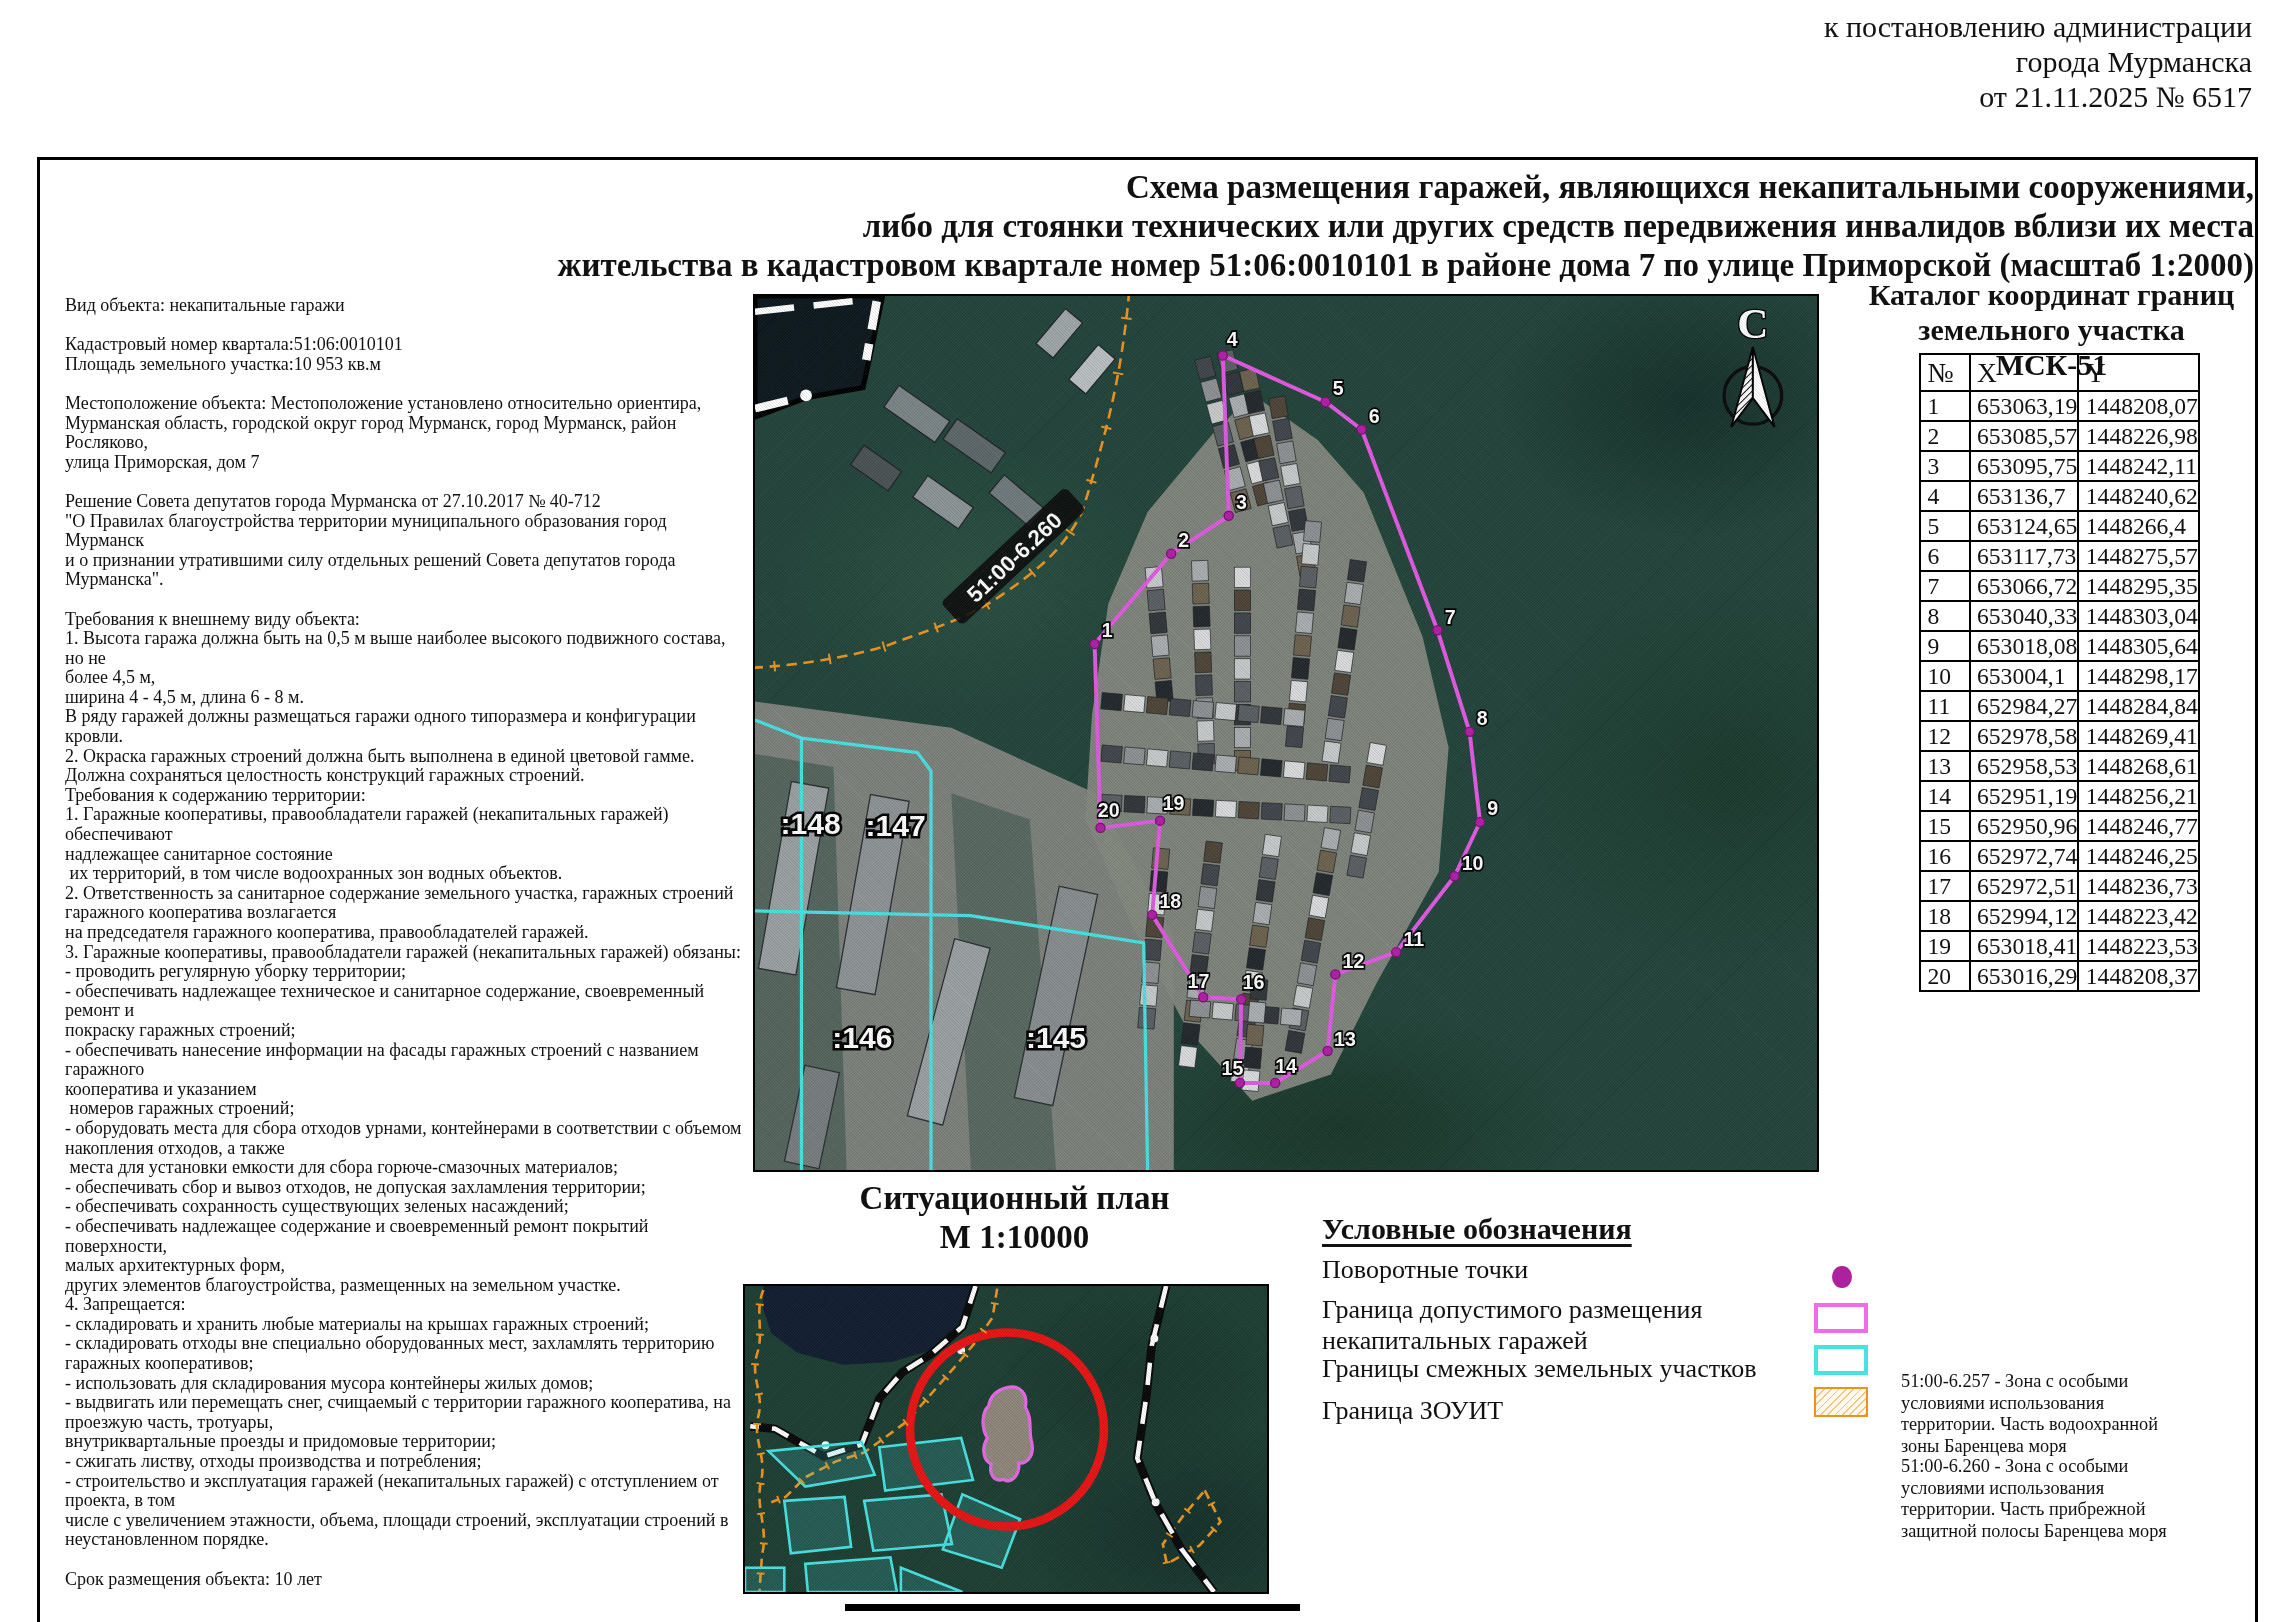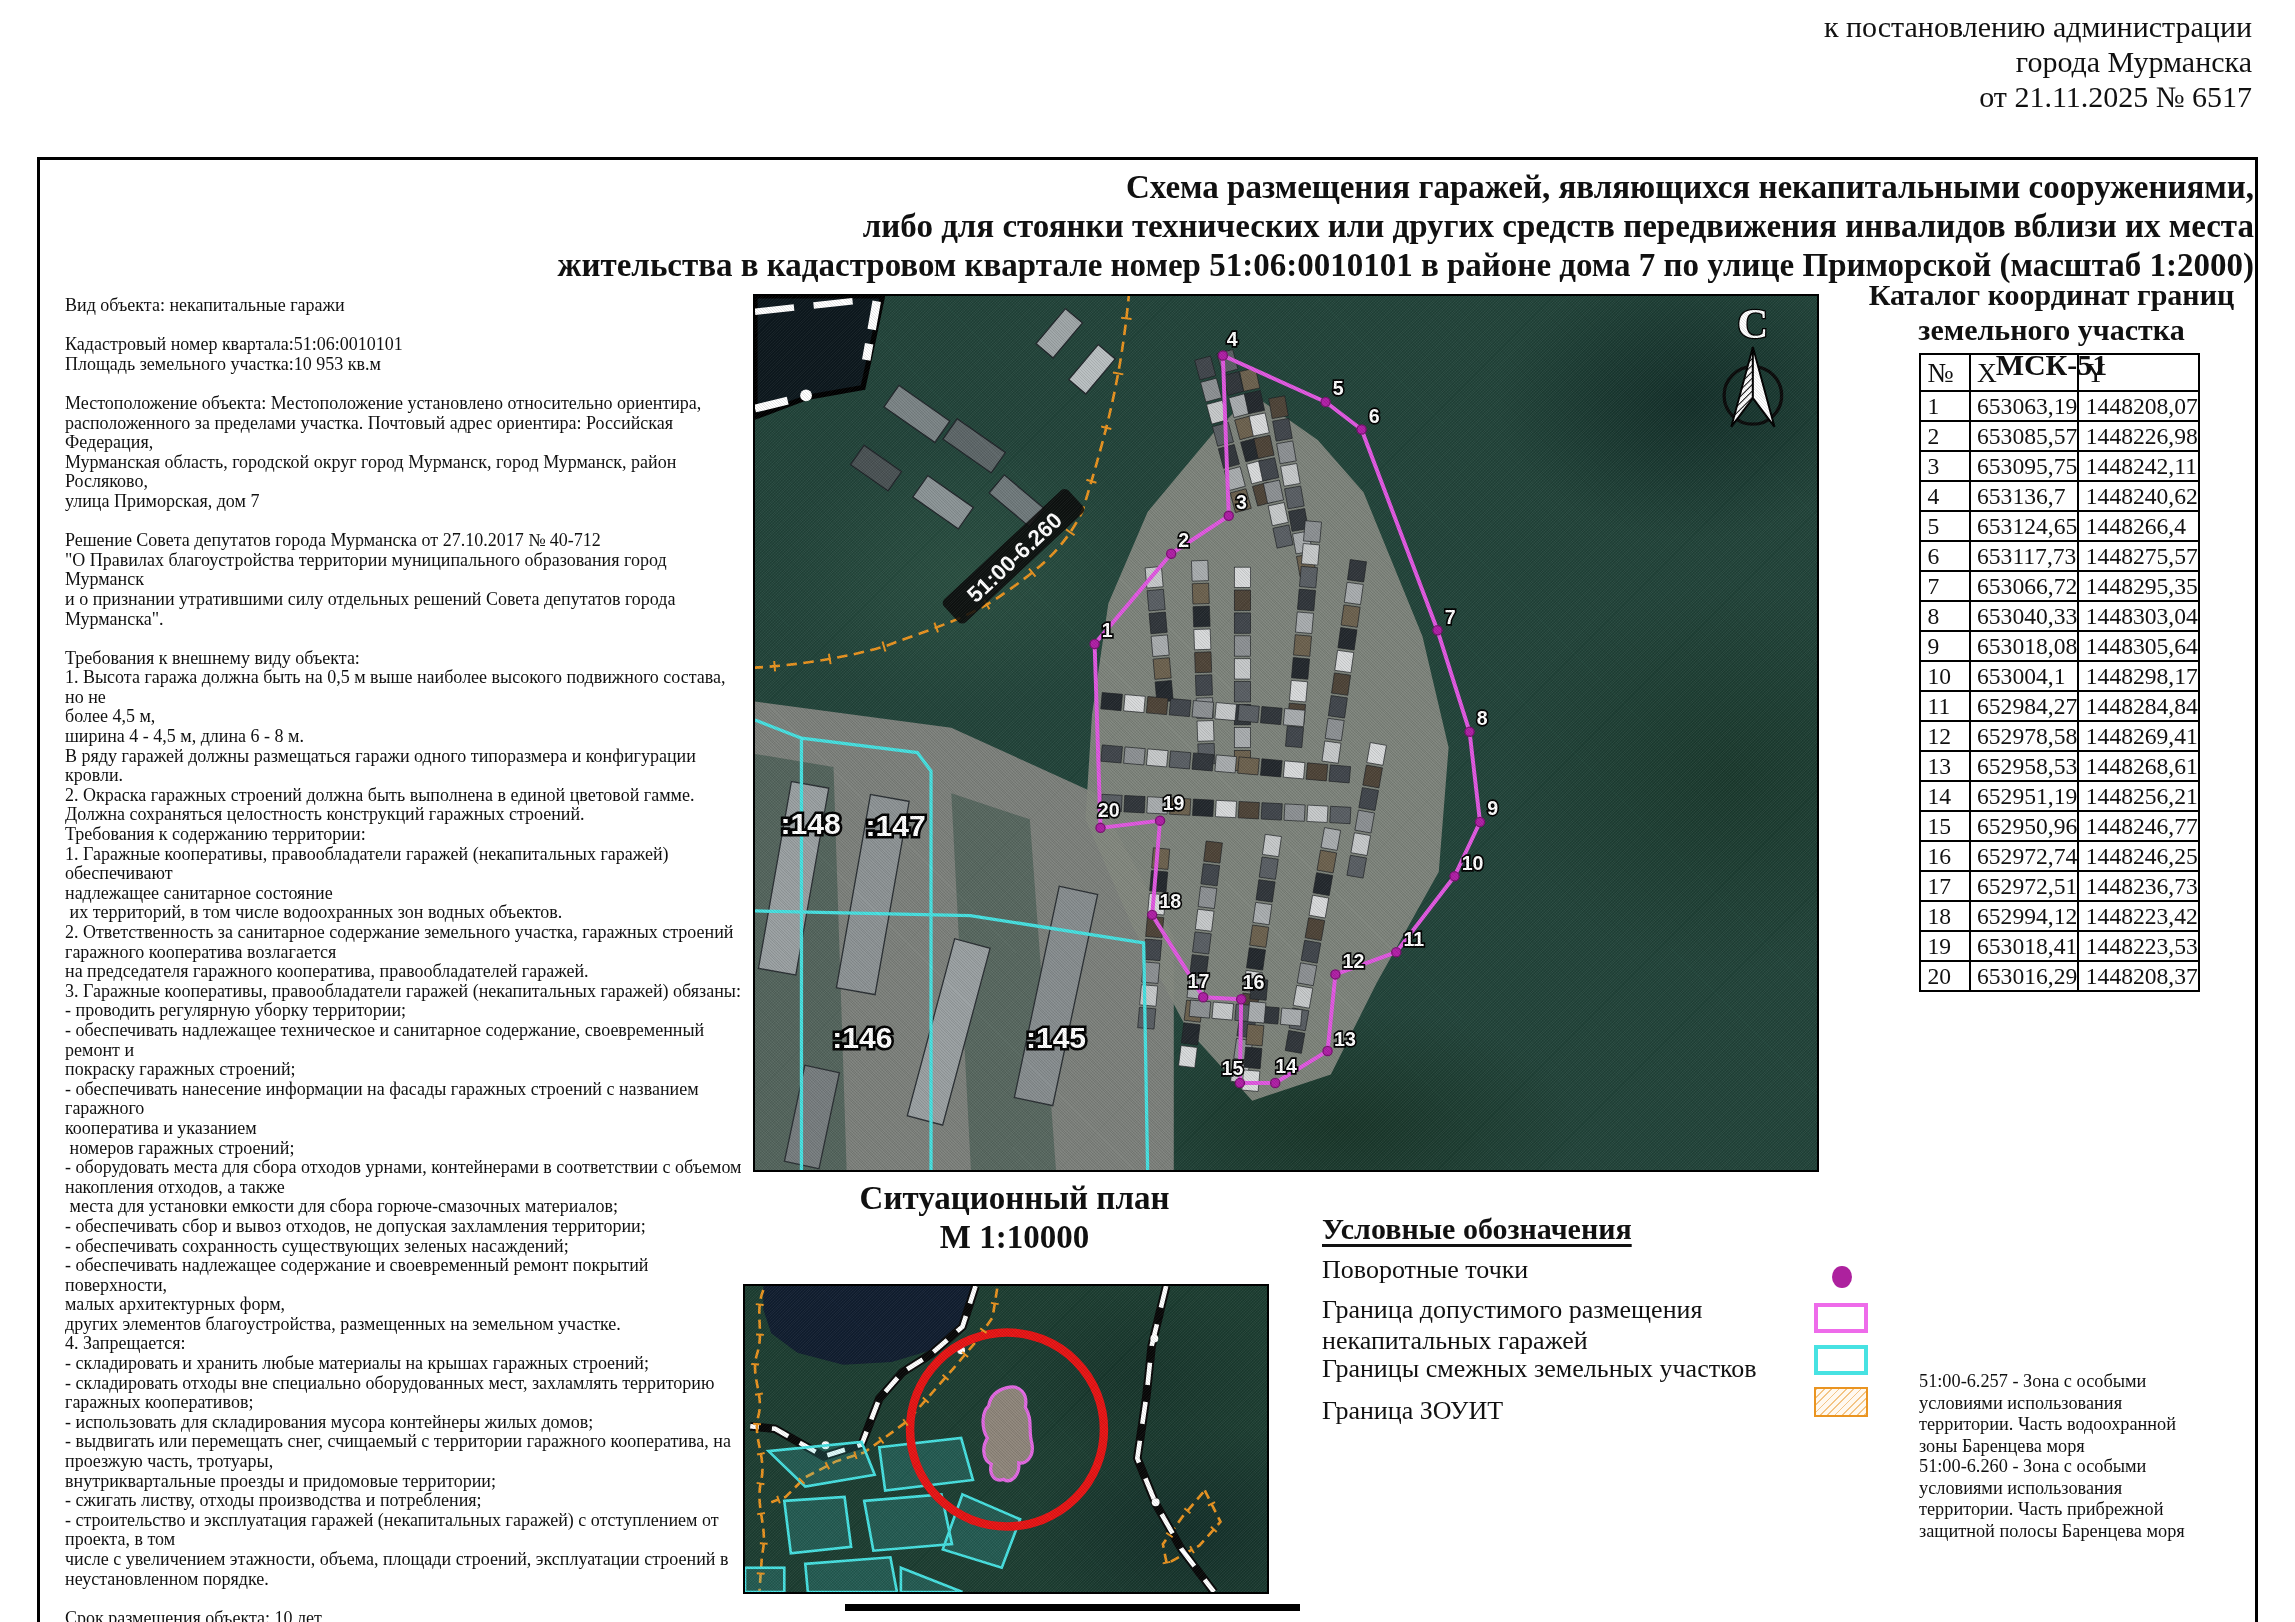--- a/index.html
+++ b/index.html
@@ -44,21 +44,21 @@
                   text-decoration:underline;text-decoration-thickness:2.6px;text-underline-offset:5.2px;}
   .legend-label{left:1322px;font-size:26px;line-height:31px;white-space:pre-line;}
   .swatch{left:1814px;width:54px;height:30px;box-sizing:border-box;}
   #swatch-points{left:1832px;width:19.6px;height:22px;border-radius:50%;background:#ad219e;}
   #swatch-boundary{border:4.6px solid #ee6bea;}
   #swatch-adjacent{border:4.6px solid #47e2e2;}
   #swatch-zouit{border:2.6px solid #ea9420;
      background:repeating-linear-gradient(135deg,rgba(234,148,32,.55) 0 1.3px,rgba(255,248,238,.9) 1.3px 5.2px);}
 
   
-  .zone-note{left:1901px;width:296px;font-size:18.3px;line-height:21.6px;margin-left:18px;}
+  .zone-note{left:1901px;width:296px;font-size:18.3px;line-height:21.6px;}
 
   
   #coord-title{left:1865px;top:277px;width:373px;text-align:center;font-weight:bold;
                font-size:30px;line-height:35px;}
   #coord-table{left:1919px;top:353px;border-collapse:collapse;}
   #coord-table th,#coord-table td{border:2px solid #000;font-weight:normal;text-align:left;
                font-size:23.6px;padding:0 0 0 6.5px;}
   #coord-table th{height:35px;font-size:27.5px;}
   #coord-table td{height:28px;}
   #coord-table .c-n{width:41px;}
@@ -96,21 +96,20 @@
   </div>
 
   <div class="abs" id="left-col">
 
   <p class="doc-line">Вид объекта: некапитальные гаражи</p>
       <p class="doc-line"></p>
       <p class="doc-line">Кадастровый номер квартала:51:06:0010101</p>
       <p class="doc-line">Площадь земельного участка:10 953 кв.м</p>
       <p class="doc-line"></p>
       <p class="doc-line">Местоположение объекта: Местоположение установлено относительно ориентира,</p>
-      <p class="doc-line">расположенного за пределами участка. Почтовый адрес ориентира: Российская Федерация,</p>
       <p class="doc-line">Мурманская область, городской округ город Мурманск, город Мурманск, район Росляково,</p>
       <p class="doc-line">улица Приморская, дом 7</p>
       <p class="doc-line"></p>
       <p class="doc-line">Решение Совета депутатов города Мурманска от 27.10.2017 № 40-712</p>
       <p class="doc-line">"О Правилах благоустройства территории муниципального образования город Мурманск</p>
       <p class="doc-line">и о признании утратившими силу отдельных решений Совета депутатов города Мурманска".</p>
       <p class="doc-line"></p>
       <p class="doc-line">Требования к внешнему виду объекта:</p>
       <p class="doc-line">1. Высота гаража должна быть на 0,5 м выше наиболее высокого подвижного состава, но не</p>
       <p class="doc-line">более 4,5 м,</p>

